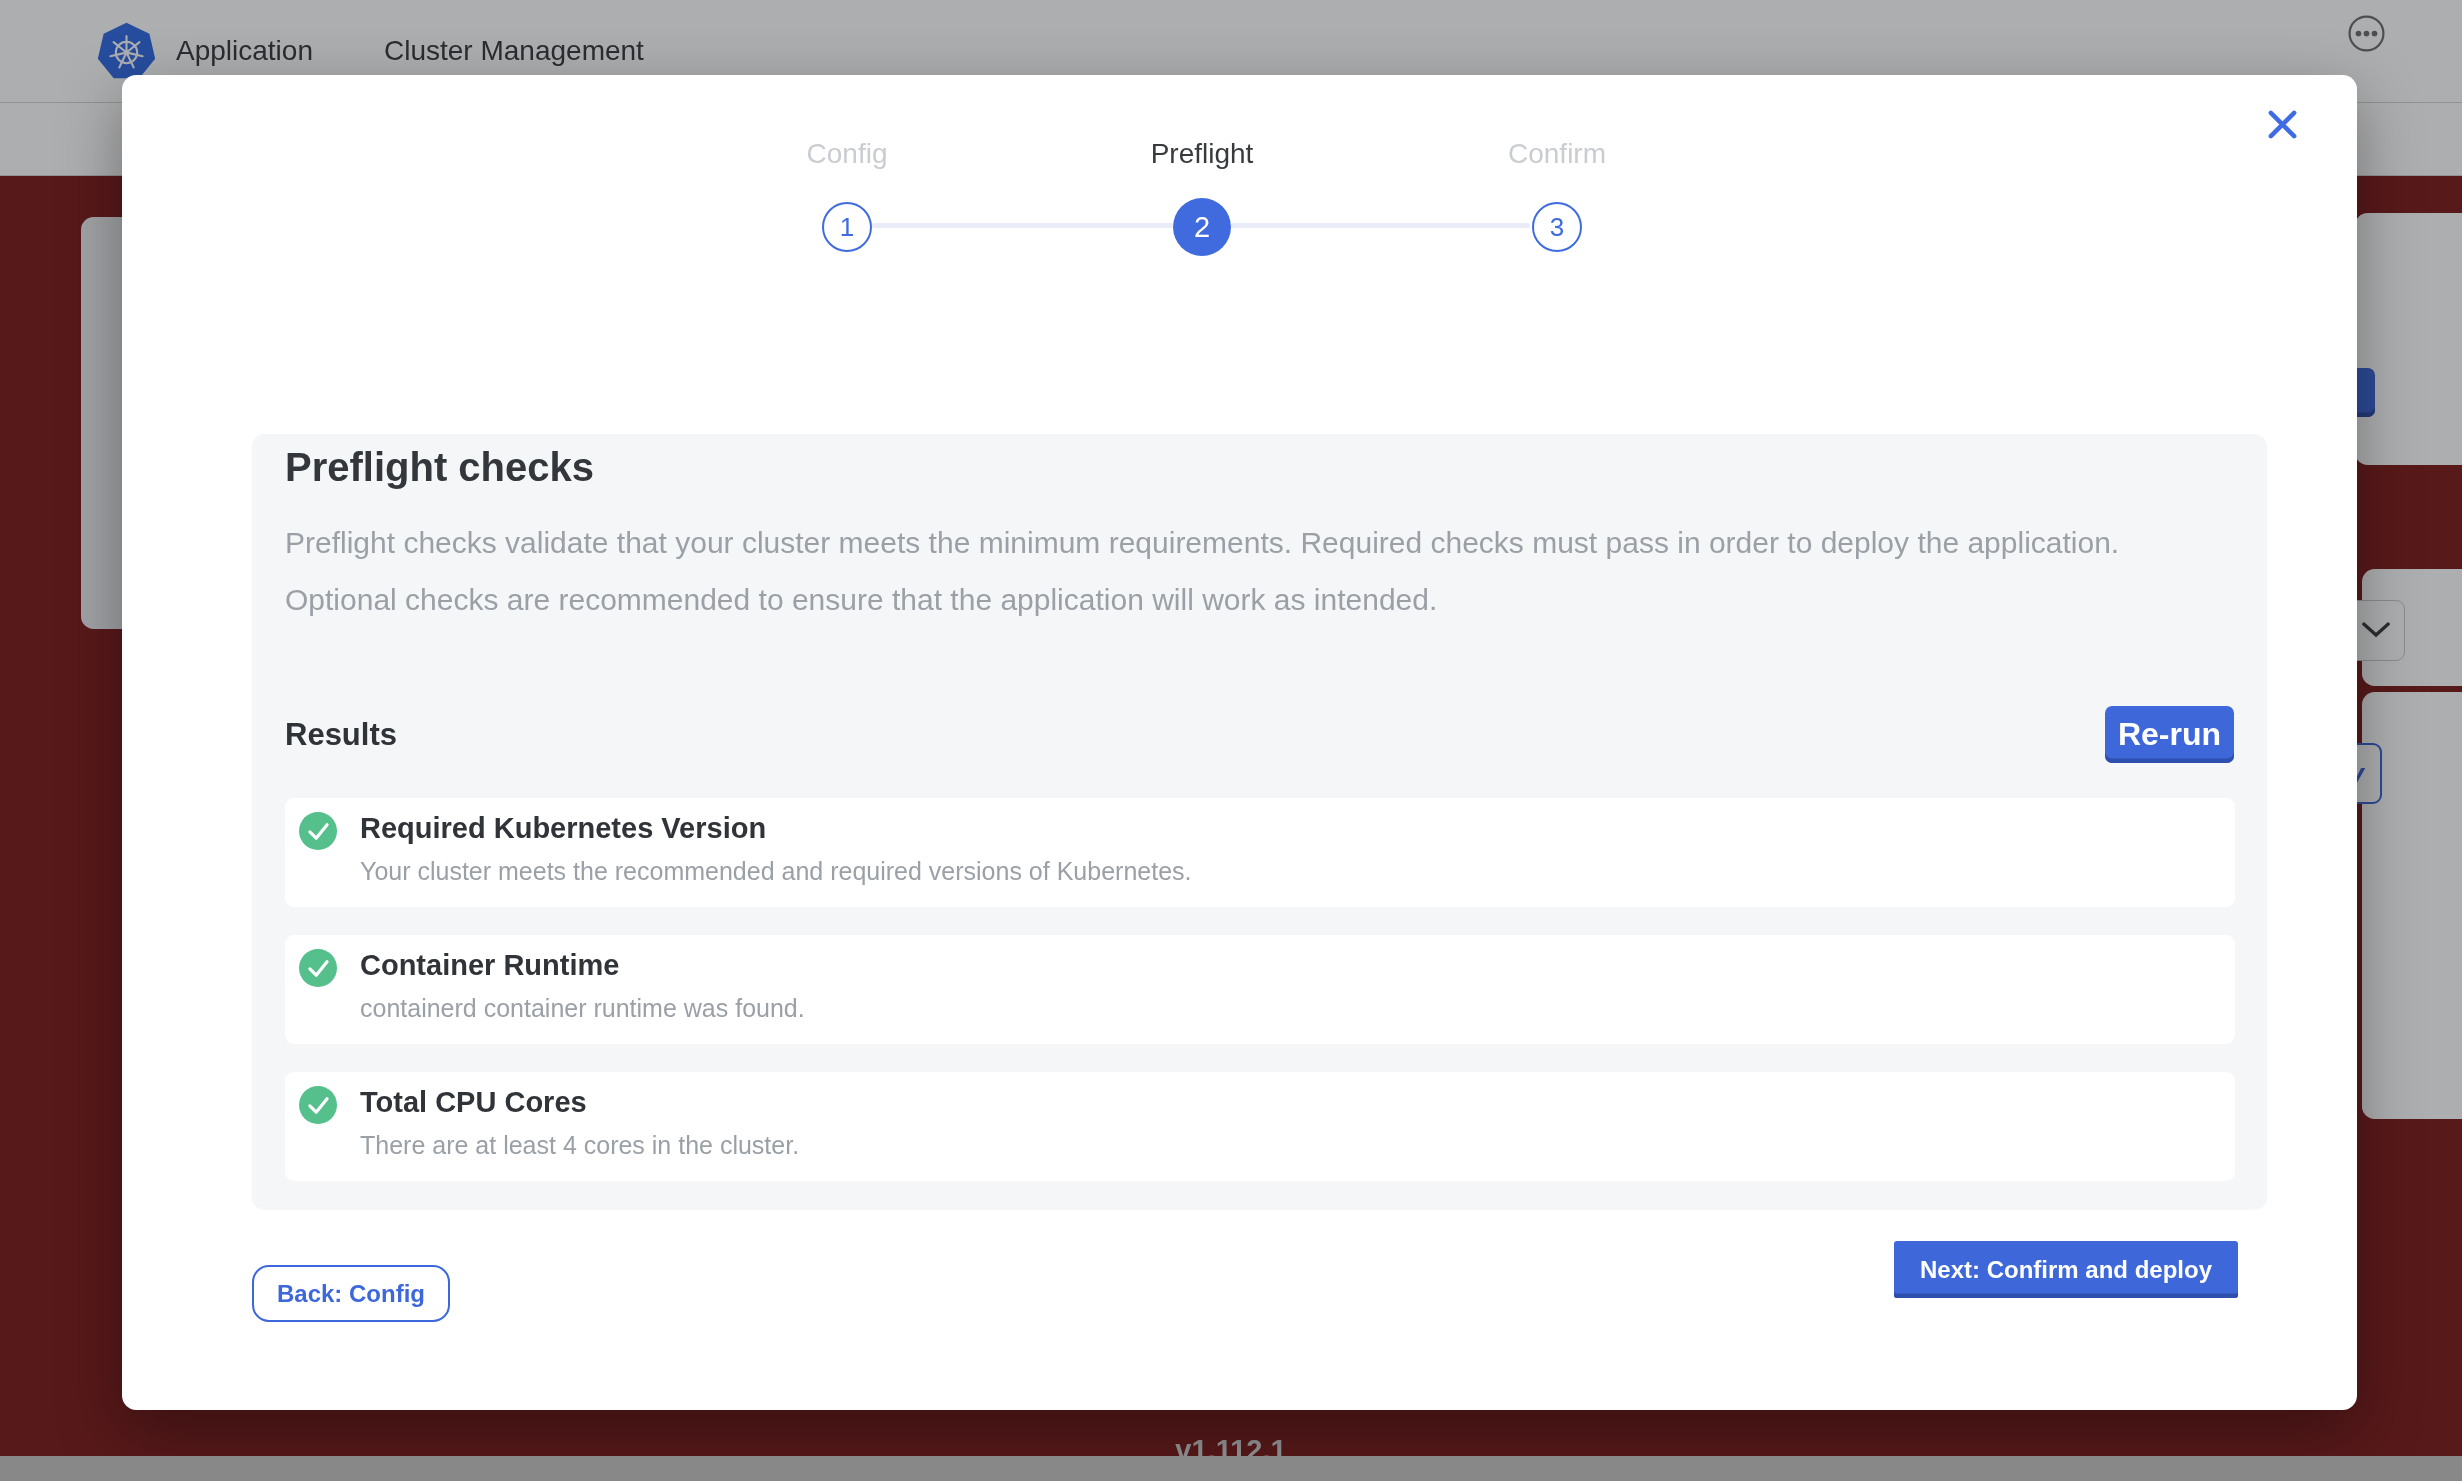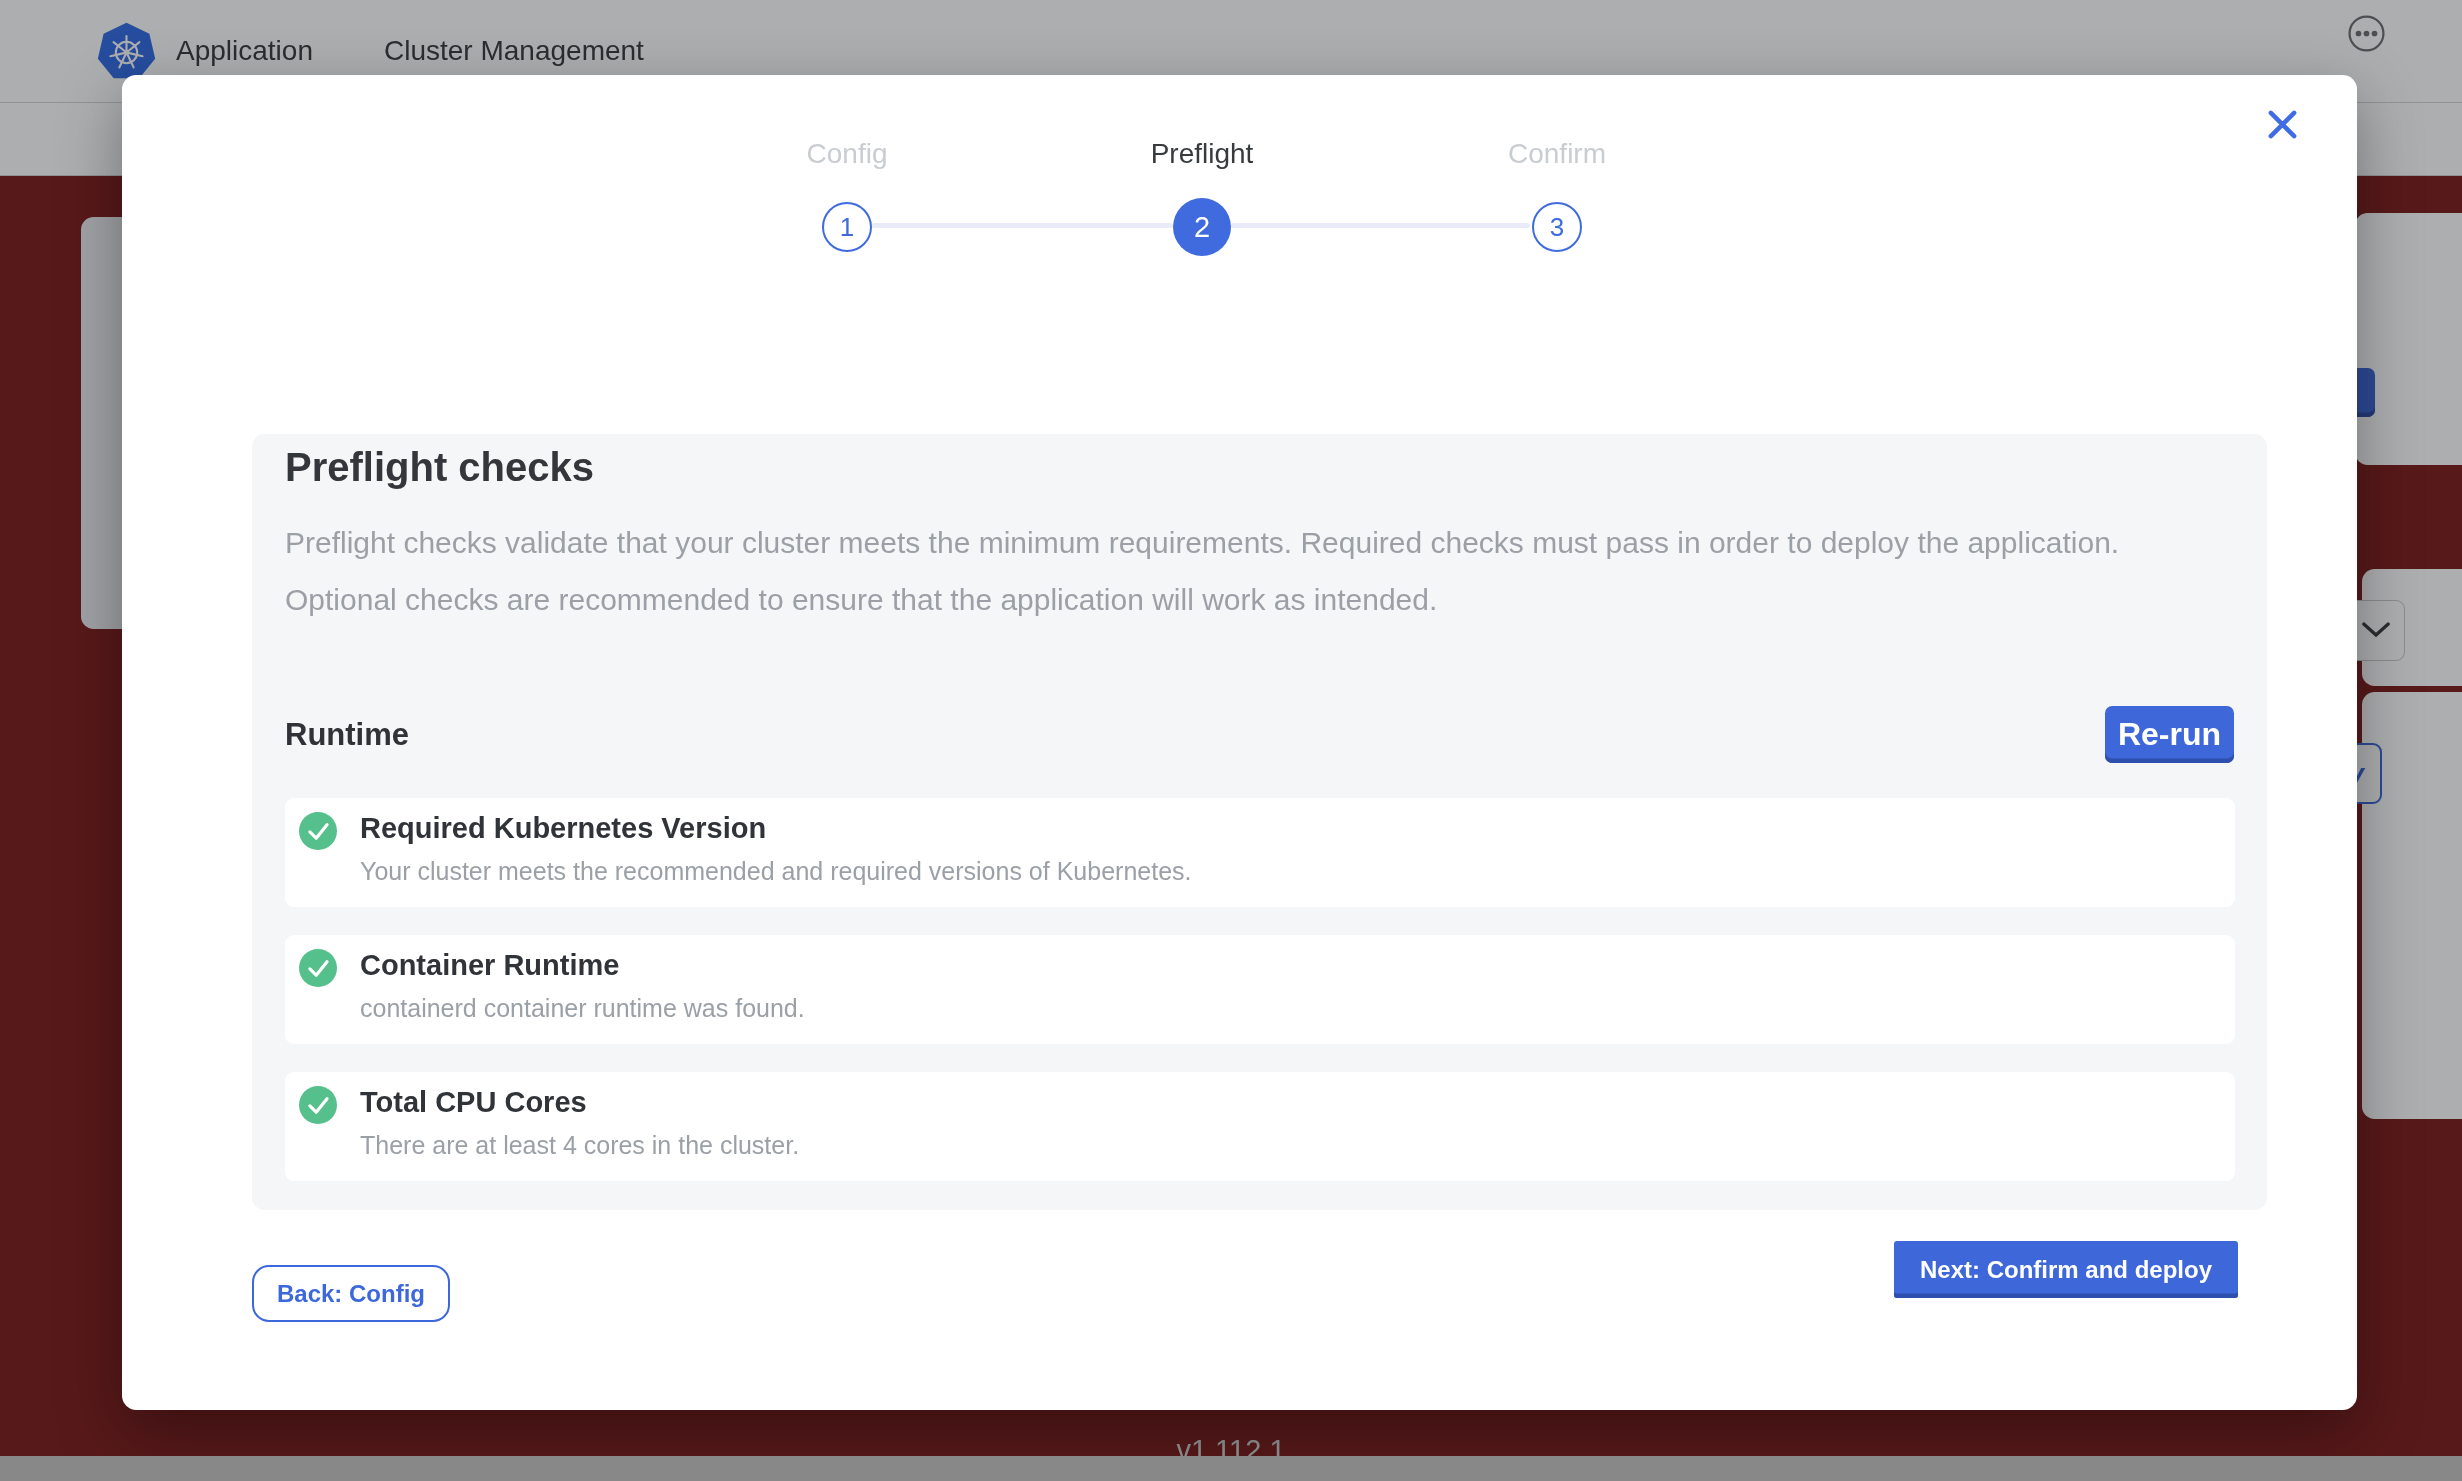--- a/index.html
+++ b/index.html
@@ -30,21 +30,21 @@
                background:#3e68da;border-radius:7.2px;box-shadow:inset 0 -4.5px 0 #2e4fae;}
   .bg-select{position:absolute;left:2254px;top:600px;width:151px;height:61px;background:#fff;
              border:1.8px solid #c8cacd;border-radius:9px;display:flex;align-items:center;
              justify-content:flex-end;padding-right:12.6px;box-sizing:border-box;gap:12.6px;}
   .bg-select .val{font-size:34px;color:#3b3d40;}
   .bg-outline-btn{position:absolute;left:2272px;top:743px;width:110px;height:61px;background:#fff;
                   border:2.7px solid #3d68dc;border-radius:9px;display:flex;align-items:center;
                   justify-content:flex-end;padding-right:16px;box-sizing:border-box;
                   color:#3d68dc;font-size:28px;font-weight:bold;font-style:italic;}
   .version{position:absolute;left:0;top:1434px;width:2462px;text-align:center;
-           font-size:29px;color:#d6d8da;}
+           font-size:29px;color:#d6d8da;font-weight:bold;}
 
   
   .overlay{position:absolute;inset:0;background:rgba(15,17,20,0.34);z-index:5;}
 
   
   .modal{position:absolute;left:122px;top:75px;width:2235px;height:1335px;background:#ffffff;
          border-radius:14.4px;z-index:10;box-shadow:0 21.6px 63px rgba(0,0,0,0.35);}
   .close-btn{position:absolute;left:2139px;top:28px;width:43px;height:43px;cursor:pointer;}
 
   
@@ -158,21 +158,21 @@
     <div class="connector conn-0"></div>
     <div class="connector conn-1"></div>
     <div class="step-circle inactive circ-0">1</div>
     <div class="step-circle active circ-1">2</div>
     <div class="step-circle inactive circ-2">3</div>
 
     <div class="panel"></div>
     <div class="pf-title">Preflight checks</div>
     <div class="pf-desc">Preflight checks validate that your cluster meets the minimum requirements. Required checks must pass in order to deploy the application. Optional checks are recommended to ensure that the application will work as intended.</div>
 
-    <div class="results-heading">Runtime</div>
+    <div class="results-heading">Results</div>
     <button class="rerun-btn">Re-run</button>
 
     <div class="check-card cc-0">
       <span class="check-icon">
         <svg width="38" height="38" viewBox="0 0 42 42">
           <circle cx="21" cy="21" r="21" fill="#55c08b"></circle>
           <path d="M12 22 l7 7 l12 -15" fill="none" stroke="#ffffff" stroke-width="3.5" stroke-linecap="round" stroke-linejoin="round"></path>
         </svg>
       </span>
       <div class="check-title">Required Kubernetes Version</div>

